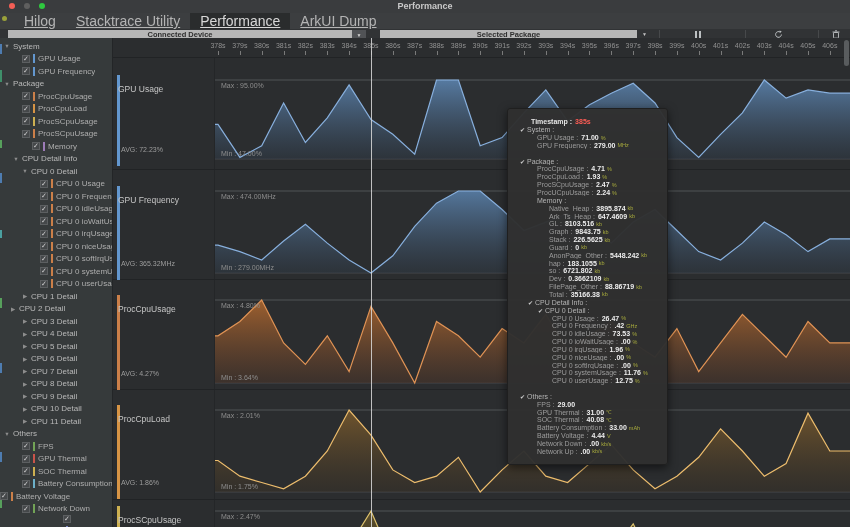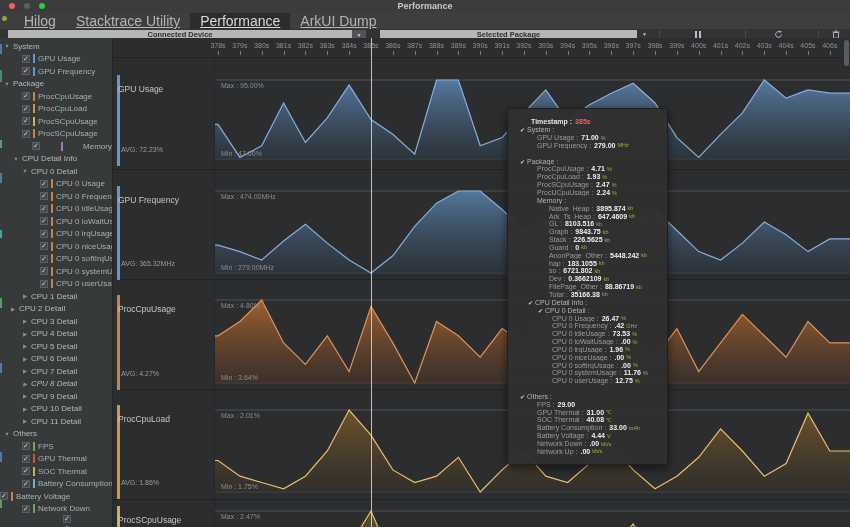--- a/index.html
+++ b/index.html
@@ -149,21 +149,21 @@
       <div class="tree-row" style="padding-left: 22px;">
         <span class="cb">✓</span>
         <span class="sbar" style="background: rgb(205, 176, 81);"></span>
         <span class="lbl">ProcSCpuUsage</span>
       </div>
       <div class="tree-row" style="padding-left: 22px;">
         <span class="cb">✓</span>
         <span class="sbar" style="background: rgb(203, 127, 73);"></span>
         <span class="lbl">ProcSCpuUsage</span>
       </div>
-      <div class="tree-row" style="padding-left: 32px; justify-content: space-between;">
+      <div class="tree-row" style="padding-left: 32px;">
         <span class="cb">✓</span>
         <span class="sbar" style="background: rgb(157, 124, 184);"></span>
         <span class="lbl">Memory</span>
       </div>
       <div class="tree-row section" style="padding-left: 13px;">
         <span class="arrowg">▼</span>
         <span class="lbl">CPU Detail Info</span>
       </div>
       <div class="tree-row section" style="padding-left: 22px;">
         <span class="arrowg">▼</span>
@@ -235,21 +235,21 @@
         <span class="lbl">CPU 5 Detail</span>
       </div>
       <div class="tree-row section" style="padding-left: 22px;">
         <span class="arrowg">▶</span>
         <span class="lbl">CPU 6 Detail</span>
       </div>
       <div class="tree-row section" style="padding-left: 22px;">
         <span class="arrowg">▶</span>
         <span class="lbl">CPU 7 Detail</span>
       </div>
-      <div class="tree-row section" style="padding-left: 22px; font-style: italic;">
+      <div class="tree-row section" style="padding-left: 22px;">
         <span class="arrowg">▶</span>
         <span class="lbl">CPU 8 Detail</span>
       </div>
       <div class="tree-row section" style="padding-left: 22px;">
         <span class="arrowg">▶</span>
         <span class="lbl">CPU 9 Detail</span>
       </div>
       <div class="tree-row section" style="padding-left: 22px;">
         <span class="arrowg">▶</span>
         <span class="lbl">CPU 10 Detail</span>

